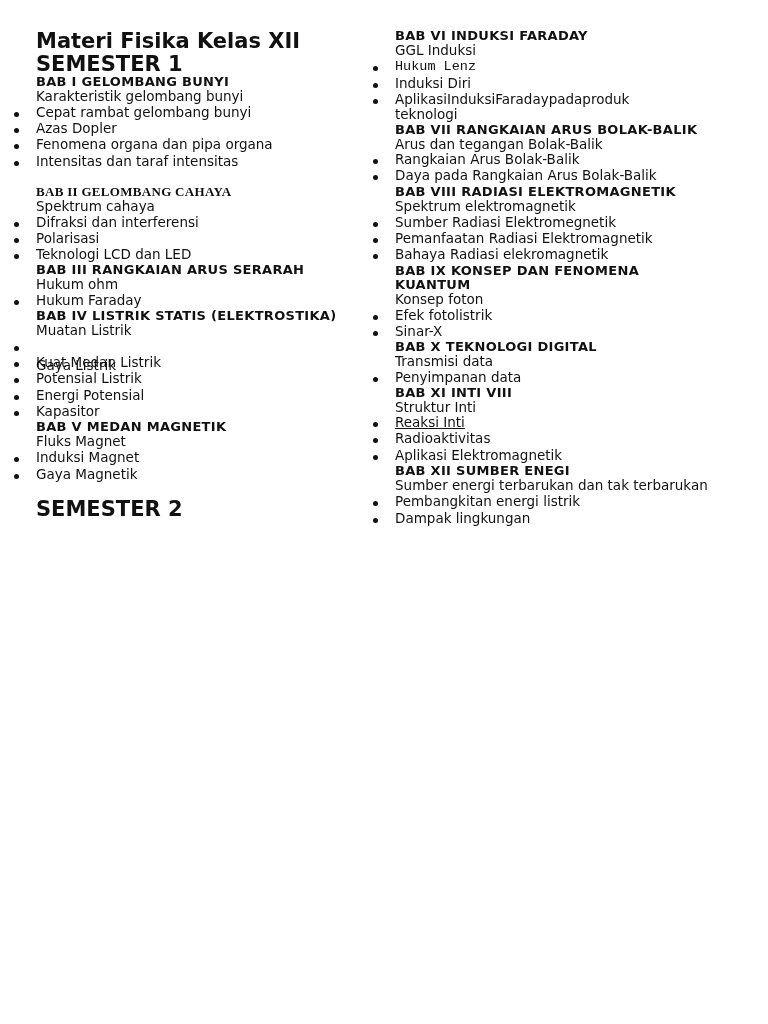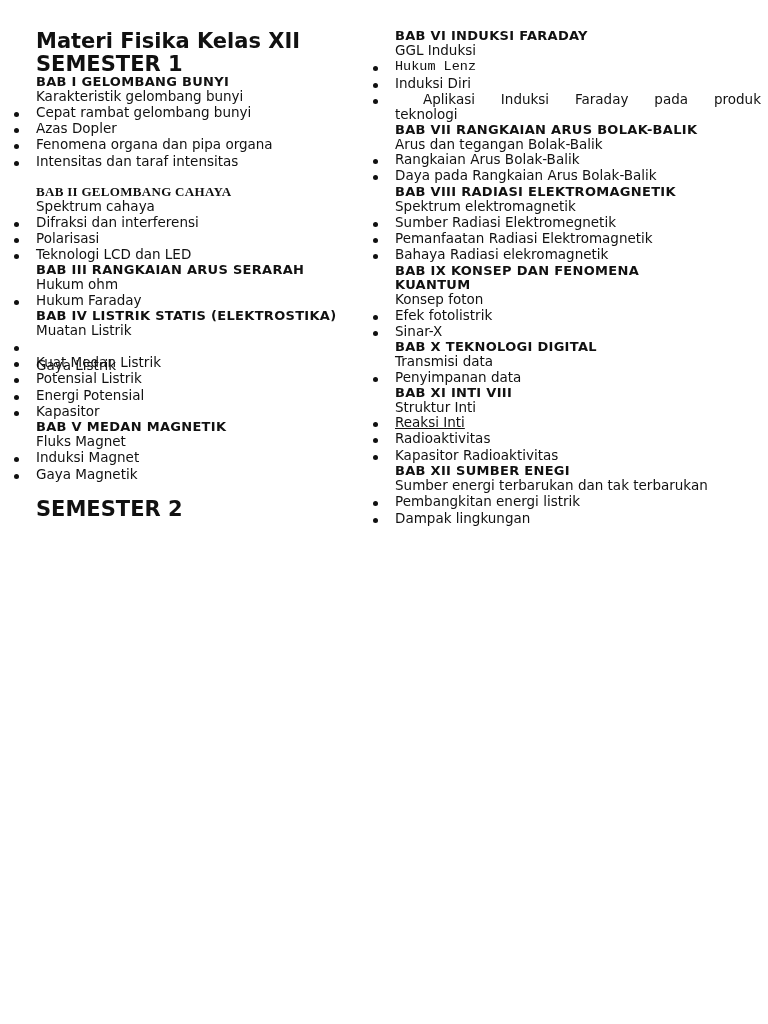--- a/index.html
+++ b/index.html
@@ -4,21 +4,21 @@
   <style>
     html, body { margin: 0; padding: 0; background: #ffffff; }
     body { width: 768px; height: 1024px; position: relative; overflow: hidden;
            font-family: "DejaVu Sans", sans-serif; color: #111111; }
     .line { position: absolute; white-space: nowrap; line-height: 1; }
     .title { font-size: 21px; font-weight: bold; }
     .sem { font-size: 21px; font-weight: bold; }
     .bab { font-size: 13px; font-weight: bold; letter-spacing: 0.3px; }
     .item { font-size: 13.5px; }
     .bullet { position: absolute; width: 5px; height: 5px; border-radius: 50%; background: #111; }
-    .justify { display: flex; justify-content: space-between; width: 338px; margin-left: 28px; }
+    .justify { display: flex; justify-content: flex-start; width: 338px; }
   </style>
 </head>
 <body>
 
 <div>
   <div class="line title" style="left:36px; top:31px;">Materi Fisika Kelas XII</div>
   <div class="line sem" style="left:36px; top:54px;">SEMESTER 1</div>
 
   <div id="left-col">
       <div class="line bab" style="left: 36px; top: 75px;">BAB I GELOMBANG BUNYI</div>
@@ -106,21 +106,21 @@
       <div class="line item" style="left: 395px; top: 355px; text-align: center;">Transmisi data</div>
       <span class="bullet" style="left: 373px; top: 377px;"></span>
       <div class="line item" style="left: 395px; top: 371px;">Penyimpanan data</div>
       <div class="line bab" style="left: 395px; top: 386px;">BAB XI INTI VIII</div>
       <div class="line item" style="left: 395px; top: 401px;">Struktur Inti</div>
       <span class="bullet" style="left: 373px; top: 422px;"></span>
       <div class="line item" style="left: 395px; top: 416px; text-decoration: underline;">Reaksi Inti</div>
       <span class="bullet" style="left: 373px; top: 438px;"></span>
       <div class="line item" style="left: 395px; top: 432px;">Radioaktivitas</div>
       <span class="bullet" style="left: 373px; top: 455px;"></span>
-      <div class="line item" style="left: 395px; top: 449px;">Kapasitor Radioaktivitas</div>
+      <div class="line item" style="left: 395px; top: 449px;">Aplikasi Elektromagnetik</div>
       <div class="line bab" style="left: 395px; top: 464px;">BAB XII SUMBER ENEGI</div>
       <div class="line item" style="left: 395px; top: 479px;">Sumber energi terbarukan dan tak terbarukan</div>
       <span class="bullet" style="left: 373px; top: 501px;"></span>
       <div class="line item" style="left: 395px; top: 495px;">Pembangkitan energi listrik</div>
       <span class="bullet" style="left: 373px; top: 518px;"></span>
       <div class="line item" style="left: 395px; top: 512px;">Dampak lingkungan</div>
     </div>
 </div>
 
 </body></html>

